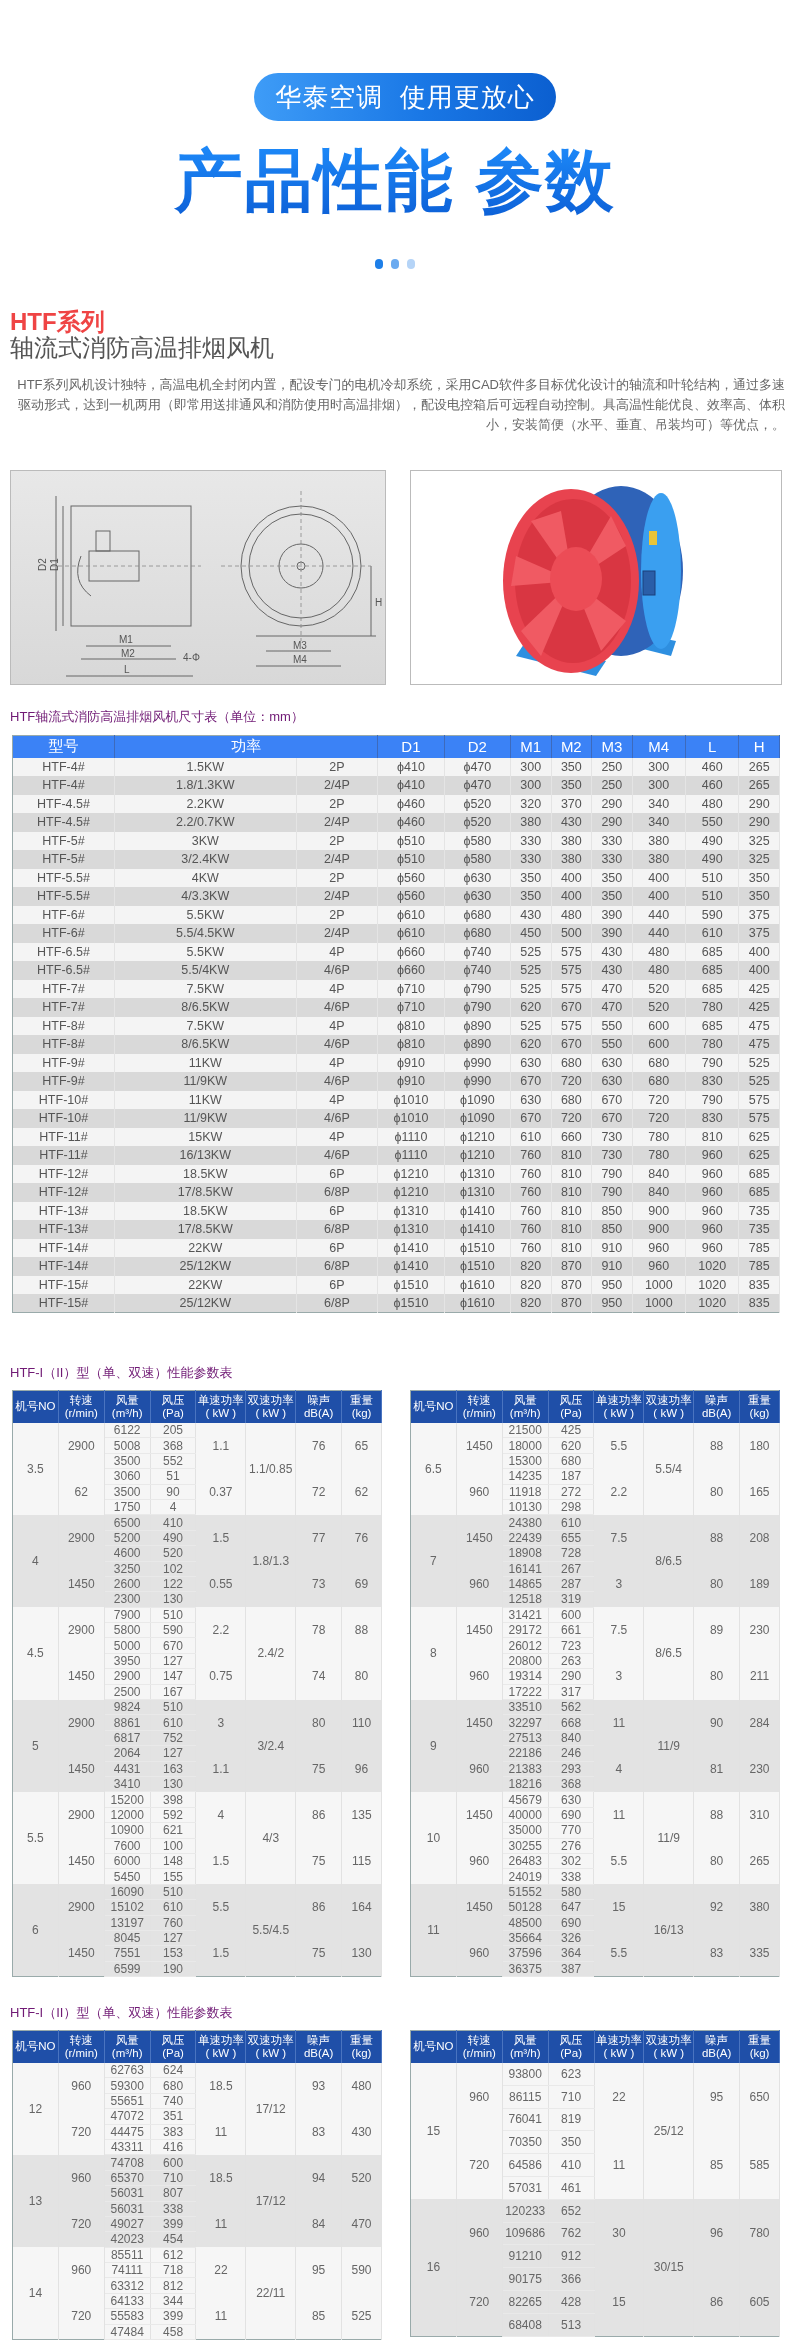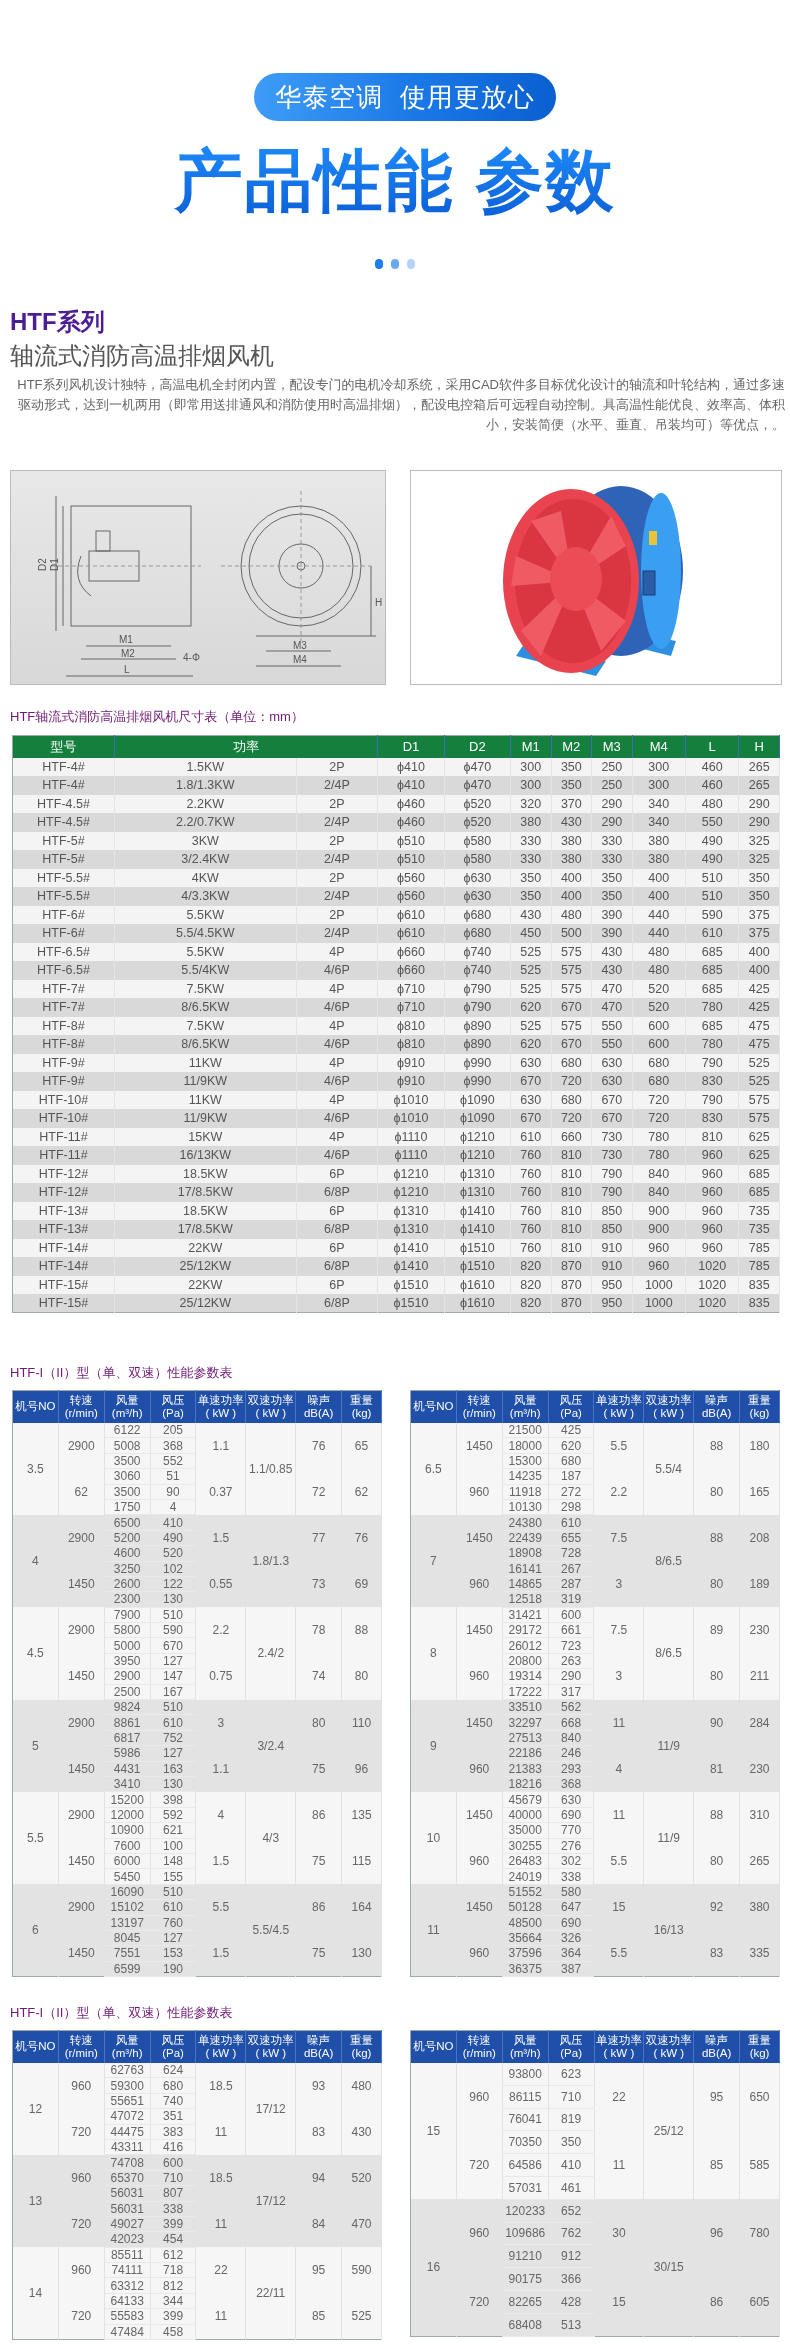--- a/index.html
+++ b/index.html
@@ -7,33 +7,33 @@
   .banner { position: absolute; left: 0; top: 0; width: 790px; height: 290px; text-align: center; }
   .pill { position: absolute; left: 254px; top: 73px; width: 302px; height: 48px; border-radius: 24px;
           background: linear-gradient(90deg, #3e9cf7 0%, #1a78e6 55%, #0b5fd0 100%);
           color: #fff; font-size: 26px; line-height: 48px; letter-spacing: 1px; white-space: pre; }
   .big-title { position: absolute; left: 0; top: 140px; width: 790px; font-size: 68px; font-weight: bold;
                color: #1674e8; letter-spacing: 2px; line-height: 80px;
                background: linear-gradient(180deg, #1e8cfb 0%, #0c5fd6 100%); -webkit-background-clip: text; background-clip: text; -webkit-text-fill-color: transparent; }
   .dots { position: absolute; top: 255px; left: 0; width: 790px; text-align: center; }
   .dot { display: inline-block; width: 8px; height: 10px; border-radius: 5px; margin: 0 4px; }
 
-  .series { position: absolute; left: 10px; top: 306px; font-size: 24px; font-weight: bold; color: #4c1d95; }
-  .subtitle { position: absolute; left: 10px; top: 340px; font-size: 24px; color: #555; }
+  .series { position: absolute; left: 10px; top: 306px; font-size: 24px; font-weight: bold; color: #ef4444; }
+  .subtitle { position: absolute; left: 10px; top: 332px; font-size: 24px; color: #555; }
   .desc { position: absolute; left: 10px; top: 375px; width: 775px; font-size: 13px; line-height: 20px; color: #666; text-align: right; }
 
   .img-box { position: absolute; top: 470px; height: 215px; border: 1px solid #bbb; overflow: hidden; }
   .img-left { left: 10px; width: 376px; background: linear-gradient(180deg, #e8e8e8, #d8d8d8); }
   .img-right { left: 410px; width: 372px; background: #fff; }
 
   .sec-title { position: absolute; left: 10px; font-size: 13px; font-weight: normal; color: #701a75; }
 
   table { border-collapse: collapse; position: absolute; font-family: "Liberation Sans", sans-serif; }
   .size-table { left: 12px; top: 735px; width: 768px; border: 1px solid #9aa; }
-  .size-table th { background: #15803d; color: #fff; font-weight: normal; font-size: 13px; height: 22px; border-right: 1px solid #3d6abc; }
+  .size-table th { background: #3b82f6; color: #fff; font-weight: normal; font-size: 15px; height: 22px; border-right: 1px solid #3d6abc; }
   .size-table td { font-size: 12.5px; color: #555; text-align: center; height: 18.5px; border-right: 1px solid #e4e4e4; }
   .size-table tr:nth-child(odd) td { background: #f4f4f4; }
   .size-table tr:nth-child(even) td { background: #d9d9d9; }
 
   .perf-table { width: 370px; border: 1px solid #9aa; }
   .perf-table th { background: #1f4fa8; color: #fff; font-weight: normal; font-size: 11.5px; line-height: 13px; height: 32px; border-right: 1px solid #4a74c0; padding: 0 1px; }
   .perf-table td { font-size: 12px; color: #666; text-align: center; height: 15.4px; border-right: 1px solid #e2e2e2; }
   .perf-table td.flow, .perf-table td.pres { border-bottom: 1px solid #e9e9e9; }
   .grp-light td { background: #f6f6f6; }
   .grp-dark td { background: #e3e3e3; }
@@ -677,21 +677,21 @@
       <tr class="grp-dark">
         <td class="flow">8861</td>
         <td class="pres">610</td>
       </tr>
       <tr class="grp-dark">
         <td class="flow">6817</td>
         <td class="pres">752</td>
       </tr>
       <tr class="grp-dark">
         <td rowspan="3">1450</td>
-        <td class="flow">5986</td>
+        <td class="flow">2064</td>
         <td class="pres">127</td>
         <td rowspan="3">1.1</td>
         <td rowspan="3">75</td>
         <td rowspan="3">96</td>
       </tr>
       <tr class="grp-dark">
         <td class="flow">4431</td>
         <td class="pres">163</td>
       </tr>
       <tr class="grp-dark">

